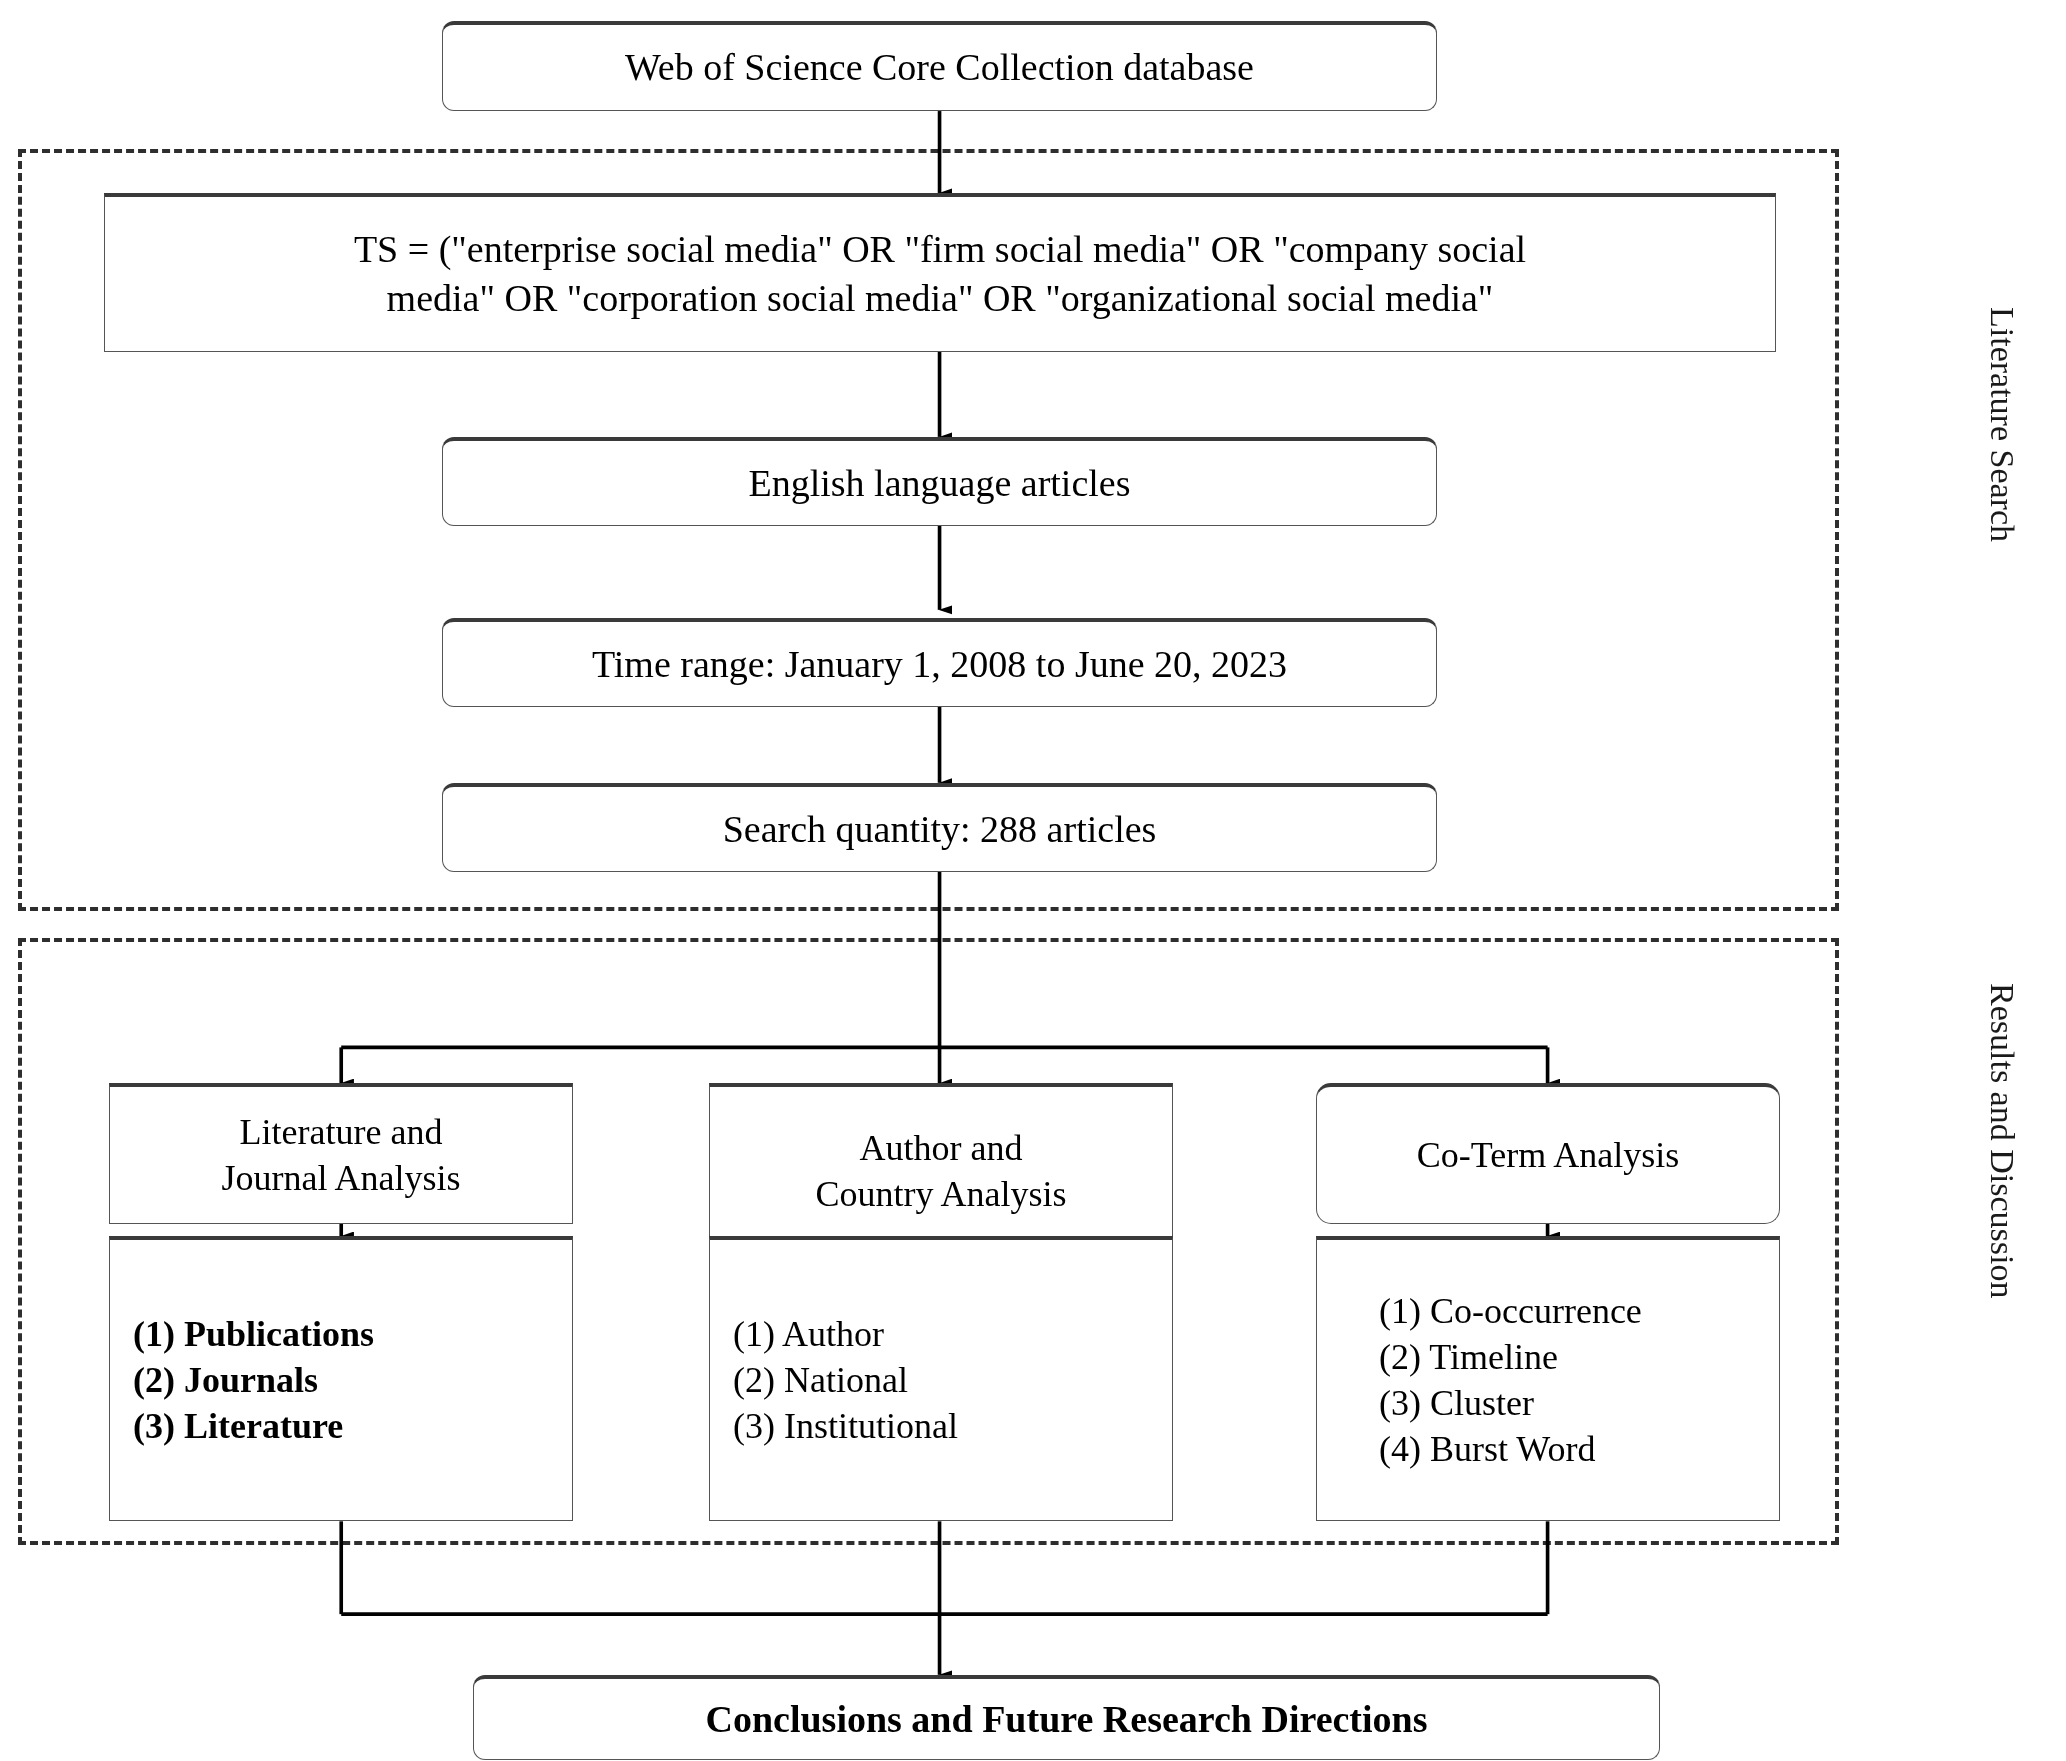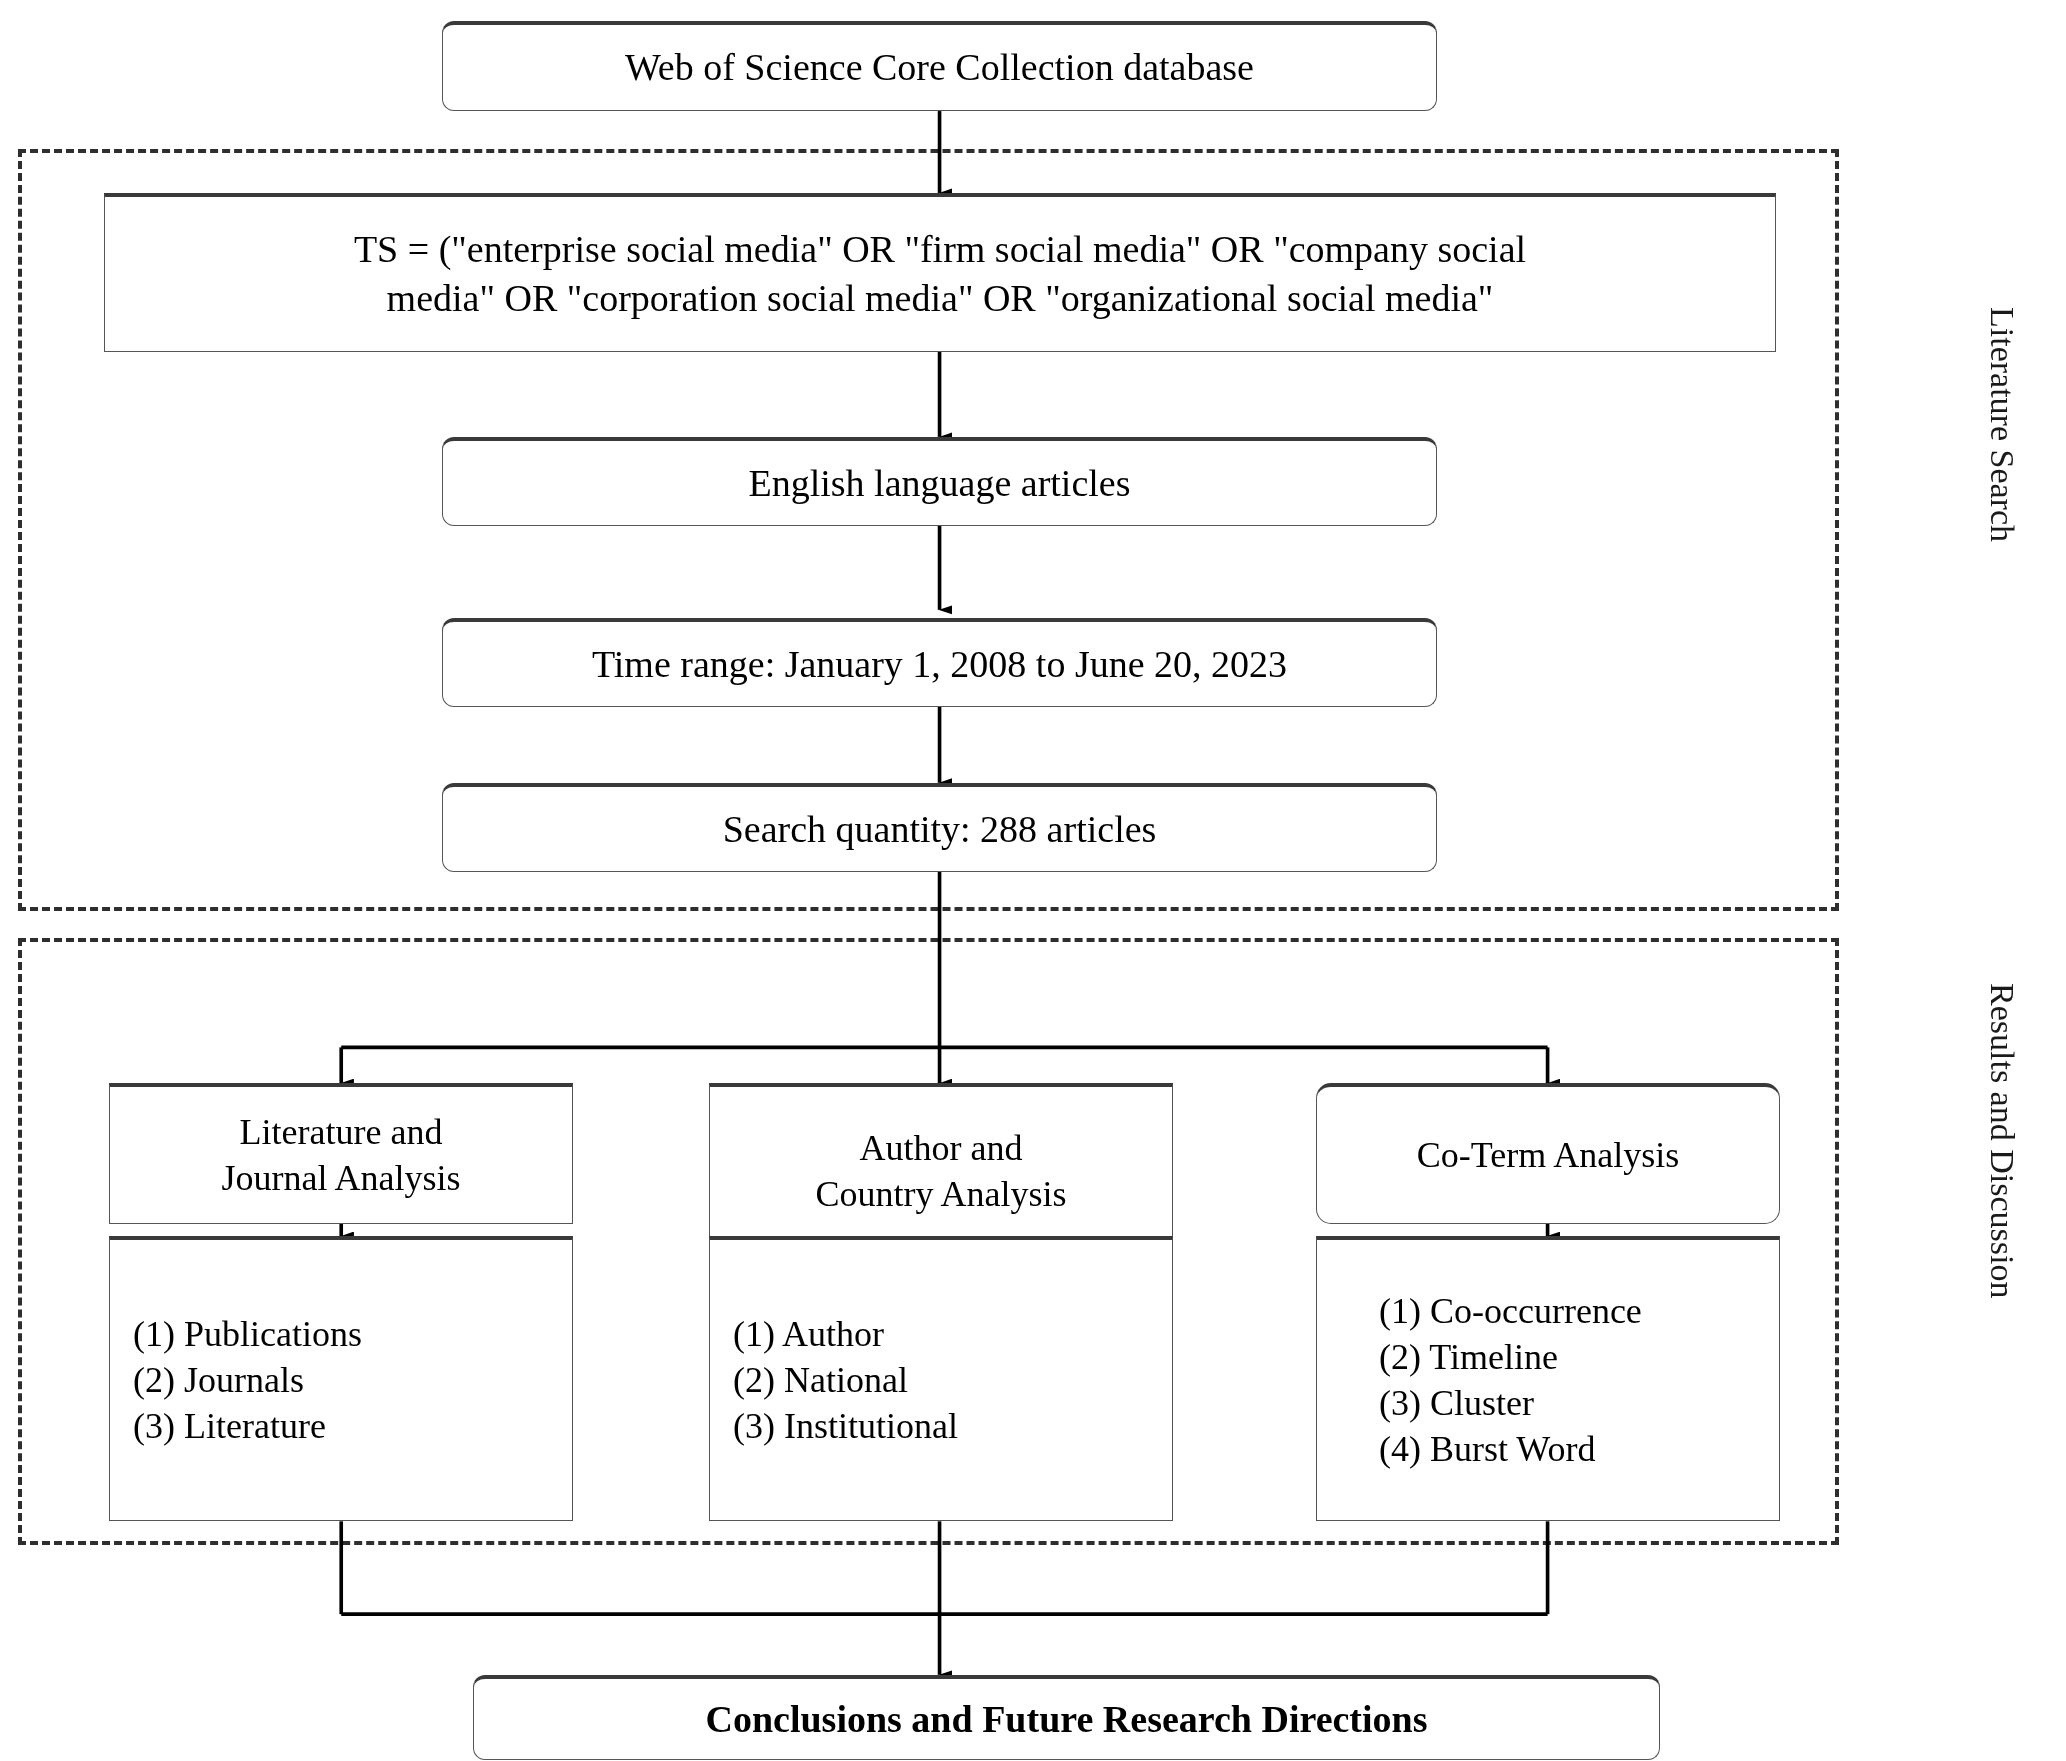--- a/index.html
+++ b/index.html
@@ -126,21 +126,21 @@
 
   <div class="node topshadow" style="left:709px;top:1083px;width:464px;height:173px;flex-direction:column;">
     <span class="txt fs-med">Author and</span>
     <span class="txt fs-med">Country Analysis</span>
   </div>
 
   <div class="node topshadow" style="left:1316px;top:1083px;width:464px;height:141px;border-radius:15px;">
     <span class="txt fs-med">Co-Term Analysis</span>
   </div>
 
-  <div class="node topshadow listbox" style="left:109px;top:1236px;width:464px;height:285px;">
+  <div class="node topshadow listbox" style="left:109px;top:1236px;width:464px;height:285px;font-weight:bold;">
     <span class="txt">
       <span class="lrow fs-list">(1) Publications</span>
       <span class="lrow fs-list">(2) Journals</span>
       <span class="lrow fs-list">(3) Literature</span>
     </span>
   </div>
 
   <div class="node topshadow listbox" style="left:709px;top:1236px;width:464px;height:285px;">
     <span class="txt">
       <span class="lrow fs-list">(1) Author</span>

